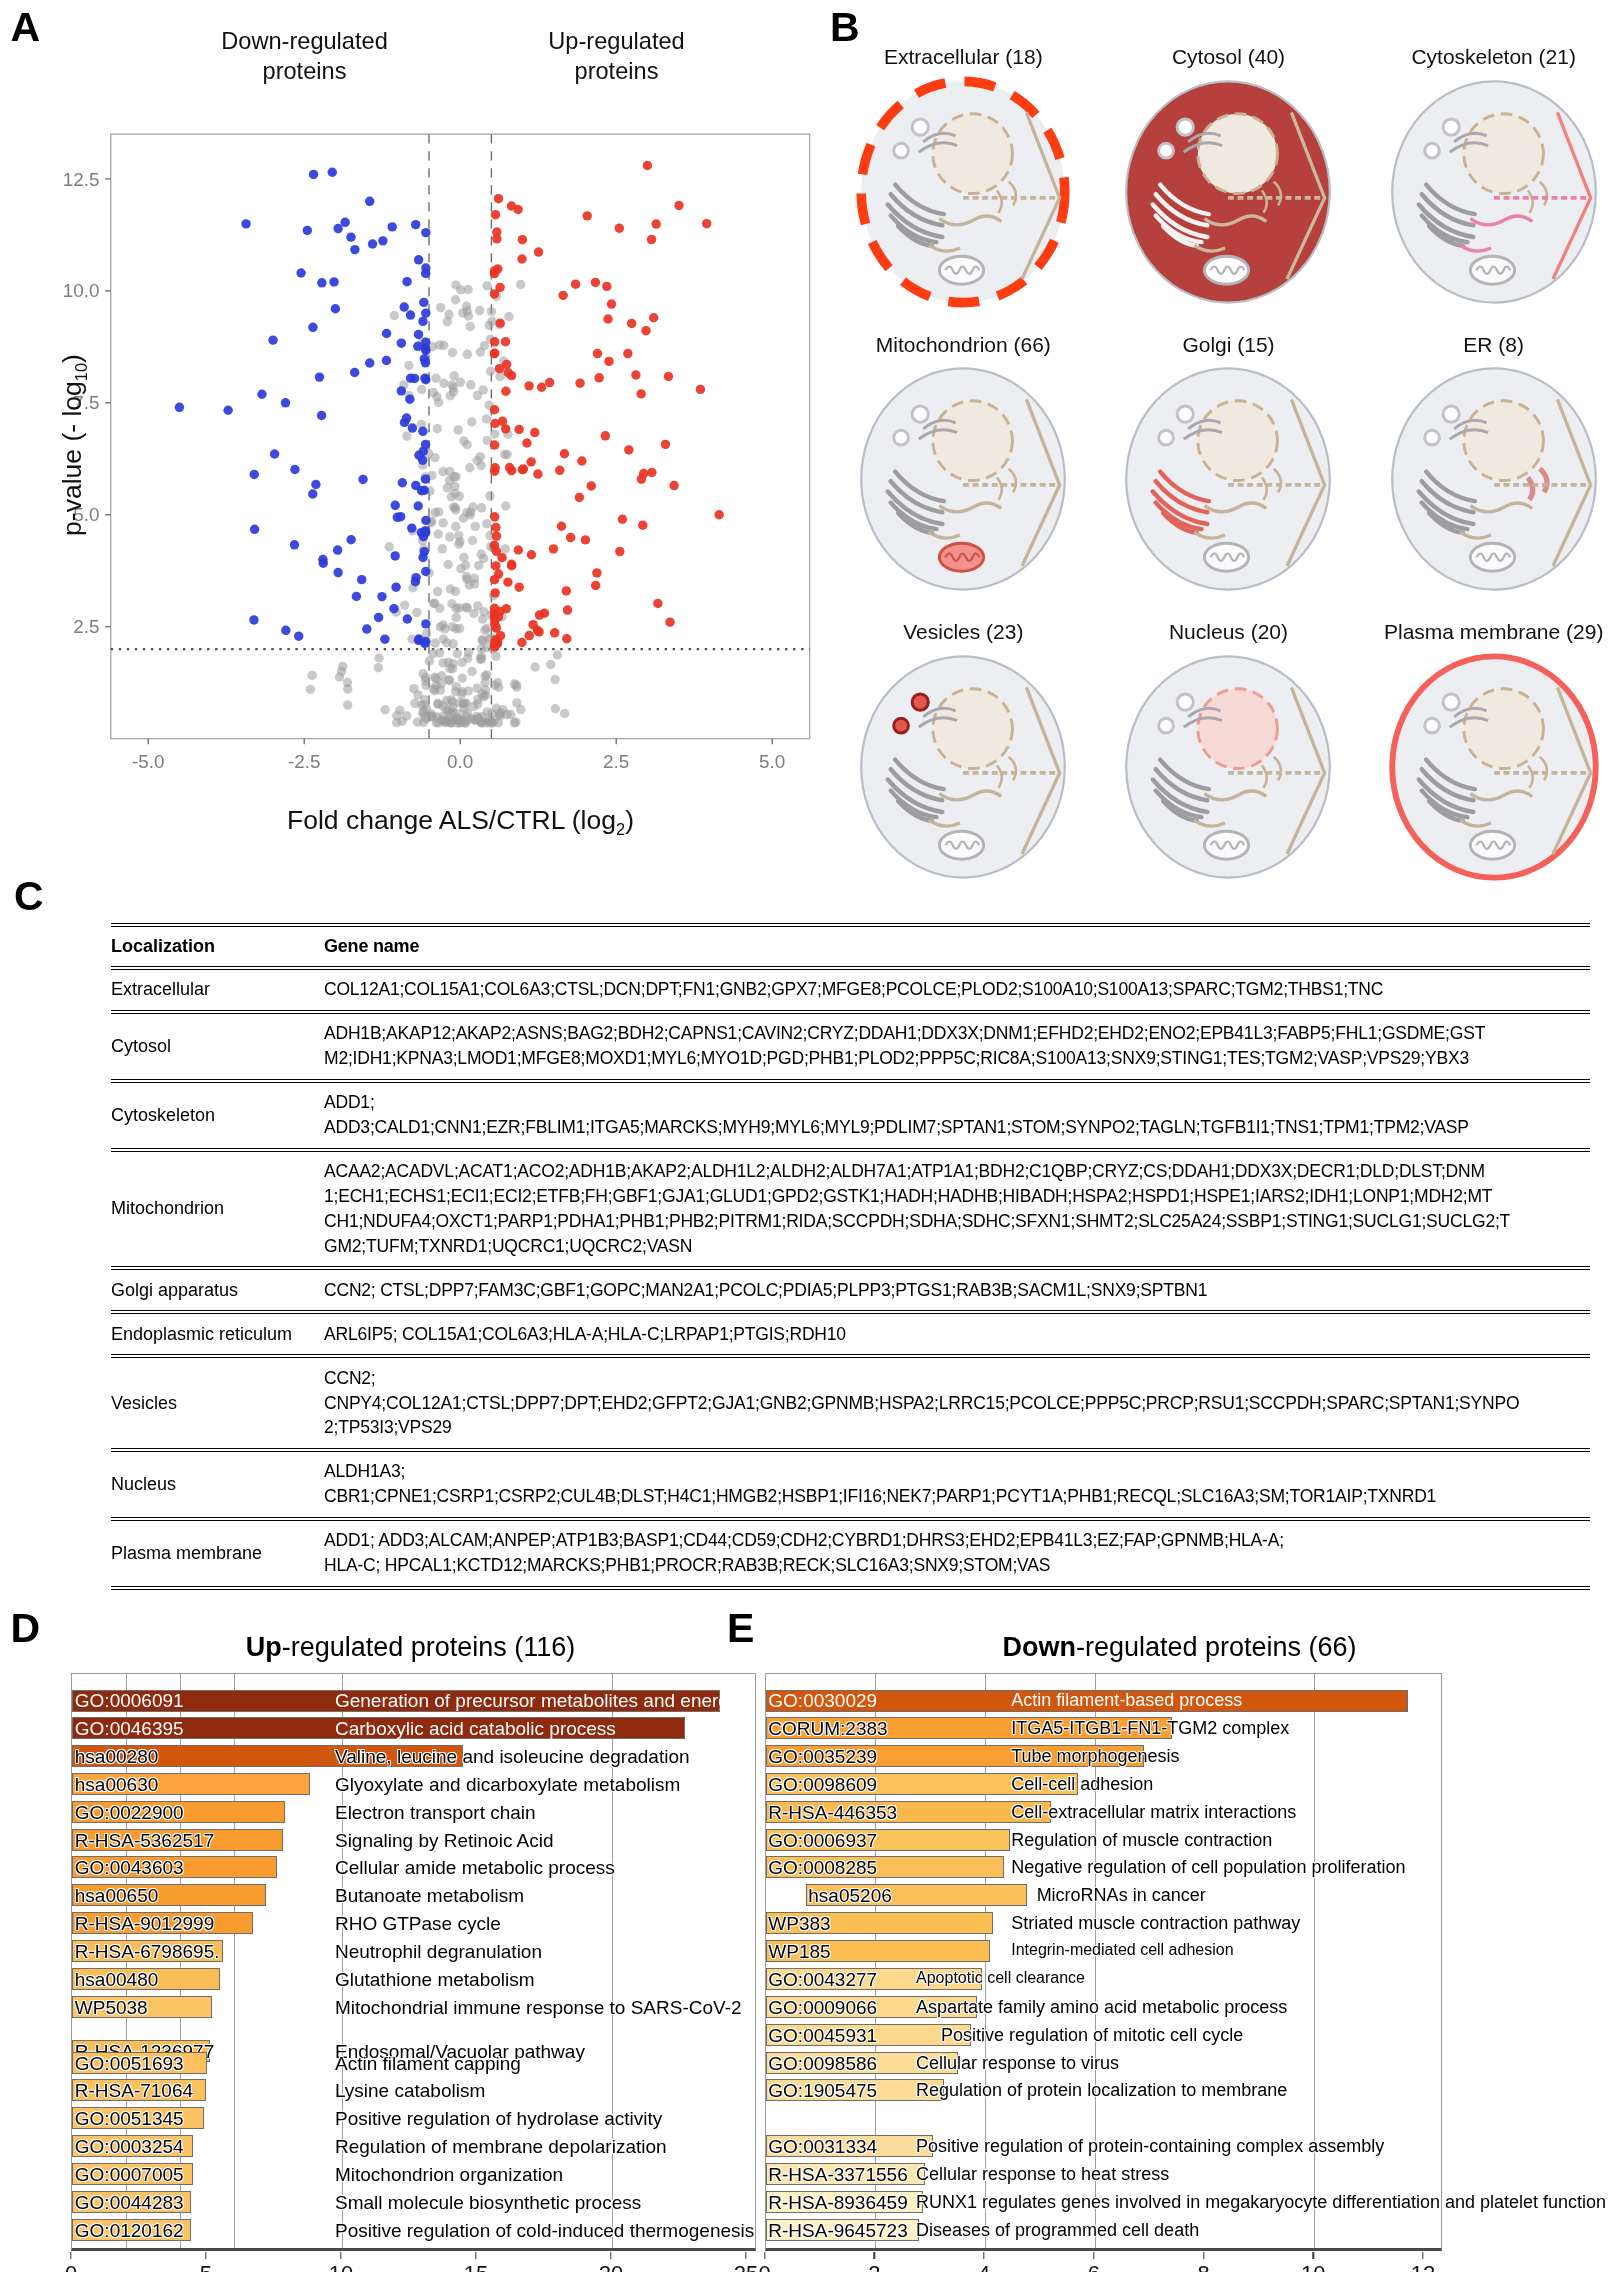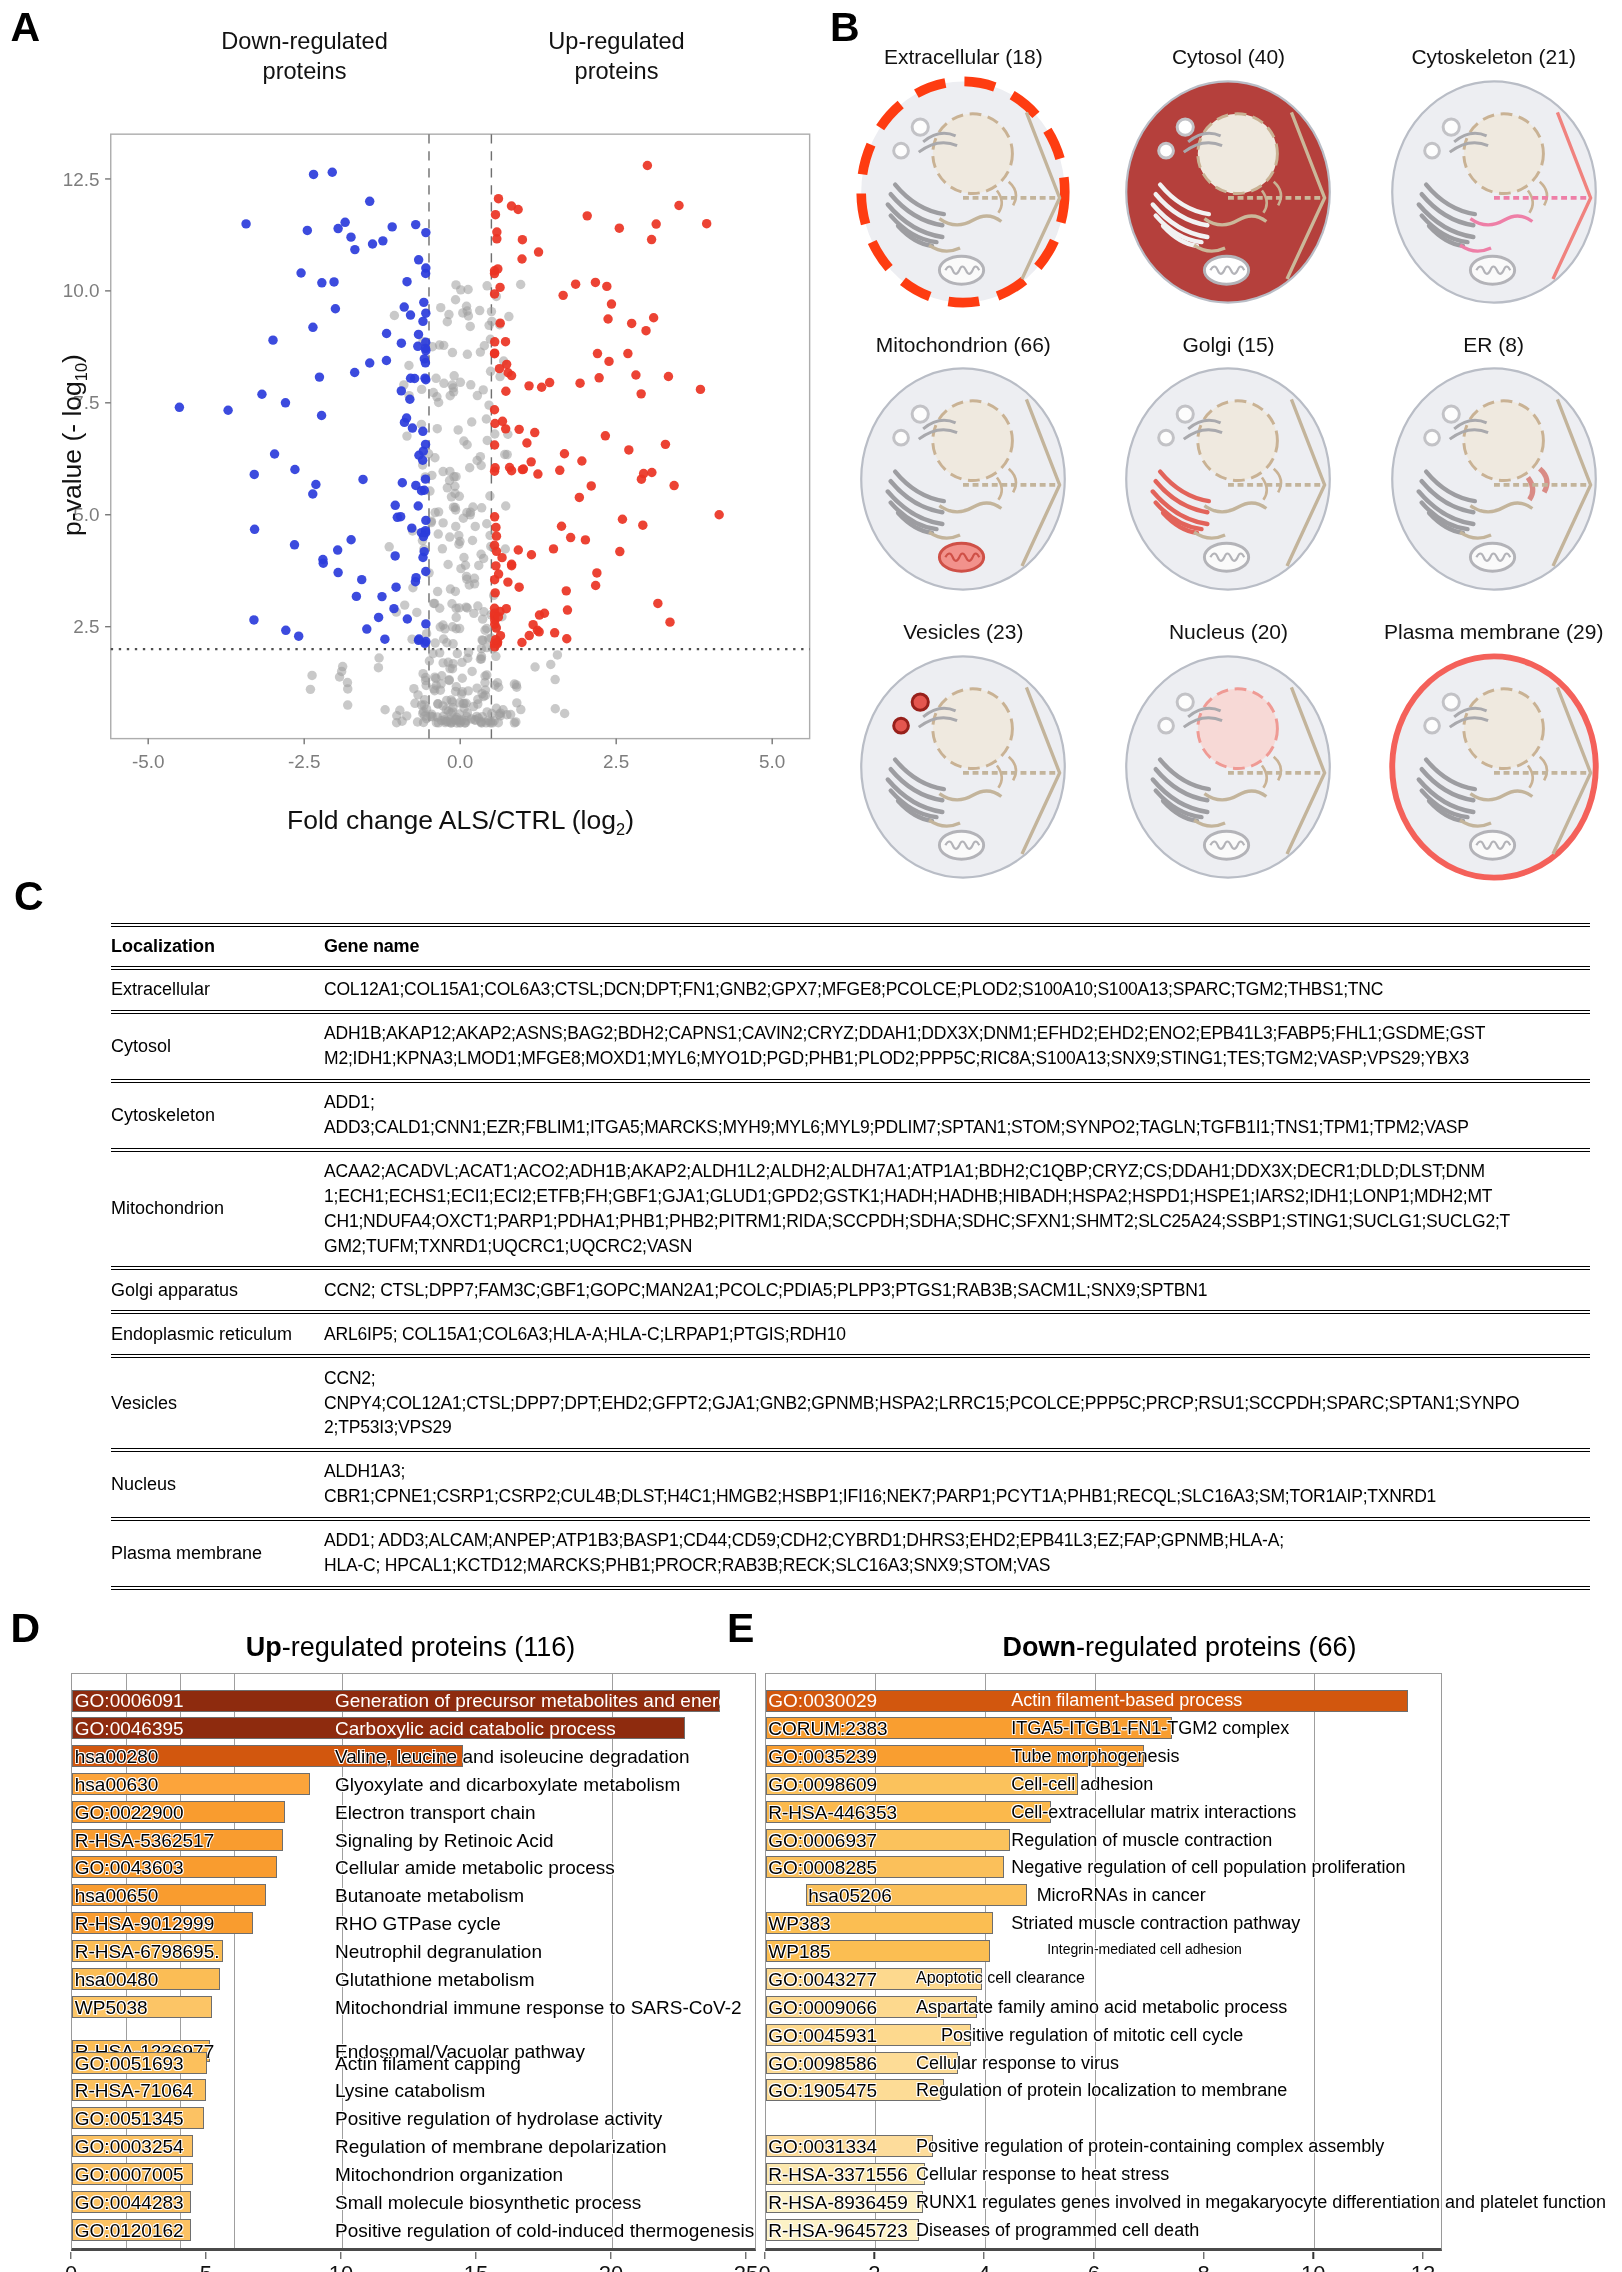--- a/index.html
+++ b/index.html
@@ -1179,21 +1179,21 @@
           <div class="bar-desc" style="left: 36.4%; font-size: 18px;">MicroRNAs in cancer</div>
         </div>
         <div class="bar-slot" style="top: 236px; padding-left: 32px;">
           <div class="bar" style="width: 33.7398%; background: rgb(251, 190, 82);"></div>
           <div class="bar-id">WP383</div>
           <div class="bar-desc" style="left: 36.4%; font-size: 18px;">Striated muscle contraction pathway</div>
         </div>
         <div class="bar-slot" style="top: 264px;">
           <div class="bar" style="width: 33.3333%; background: rgb(251, 190, 82);"></div>
           <div class="bar-id">WP185</div>
-          <div class="bar-desc" style="left: 36.4%; font-size: 14px; margin-left: 36px;">Integrin-mediated cell adhesion</div>
+          <div class="bar-desc" style="left: 36.4%; font-size: 16px;">Integrin-mediated cell adhesion</div>
         </div>
         <div class="bar-slot" style="top: 292px;">
           <div class="bar" style="width: 32.1138%; background: rgb(253, 217, 142);"></div>
           <div class="bar-id">GO:0043277</div>
           <div class="bar-desc" style="left: 22.3%; font-size: 16px;">Apoptotic cell clearance</div>
         </div>
         <div class="bar-slot" style="top: 320px;">
           <div class="bar" style="width: 31.3008%; background: rgb(253, 217, 142);"></div>
           <div class="bar-id">GO:0009066</div>
           <div class="bar-desc" style="left: 22.3%; font-size: 18px;">Aspartate family amino acid metabolic process</div>

